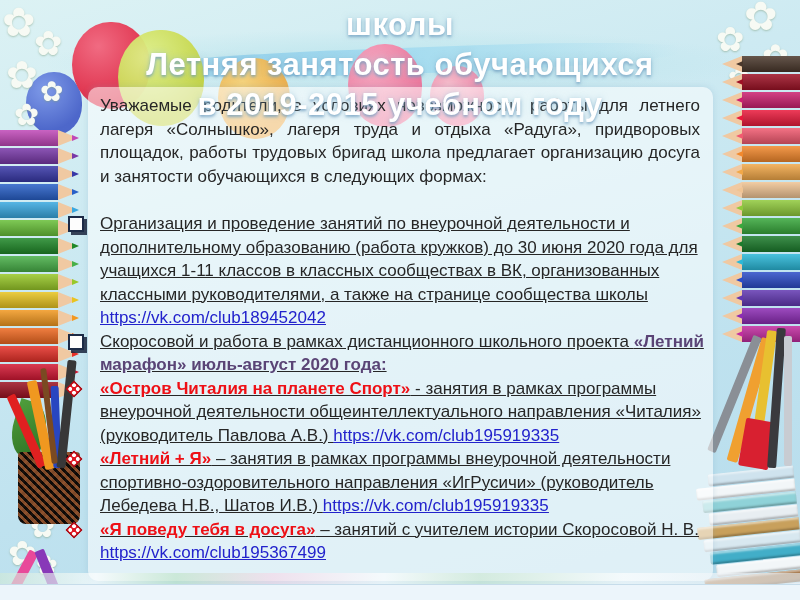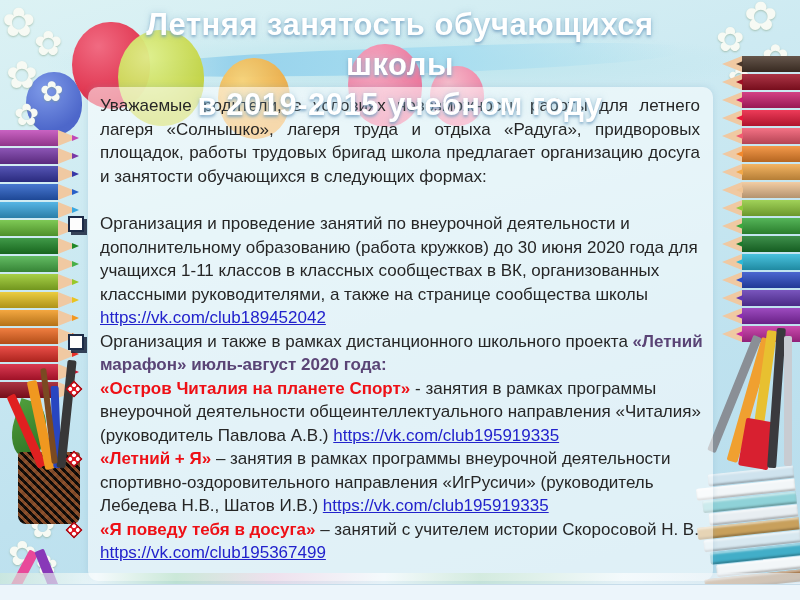--- a/index.html
+++ b/index.html
@@ -29,21 +29,21 @@
   }
   .title{
     position:absolute; left:60px; top:5px; width:680px; z-index:6;
     text-align:center; color:#fff; font-weight:bold; font-size:31px; line-height:40px;
     text-shadow:0 2px 3px rgba(110,155,190,.75), 0 0 6px rgba(140,185,210,.5);
     letter-spacing:.5px;
   }
   .body-area{position:absolute; left:100px; top:94px; width:612px; z-index:5;
     color:#262626; font-size:17px; line-height:23.5px;}
   .intro{margin:0; text-align:justify; width:600px;}
-  ul.items{list-style:none; margin:24px 0 0 -34px; padding:0; width:640px;}
+  ul.items{list-style:none; margin:24px 0 0 -34px; padding:0; width:640px;text-decoration:underline;}
   ul.items li{position:relative; padding-left:34px; margin:0;}
   .bullet{position:absolute; left:2px; top:4px; display:block;}
   .bullet.square{
     width:12px; height:12px; background:#fdfdfd; border:2px solid #1c2a46;
     box-shadow:3px 3px 0 rgba(25,35,60,.85);
   }
   .bullet.diamond{
     width:12px; height:12px; margin-top:2px; transform:rotate(45deg);
     background:#e01824;
     background-image:
@@ -113,35 +113,35 @@
       <div class="flower" style="left: 36px; top: 552px; font-size: 26px; line-height: 1;">✿</div>
       <div class="flower" style="left: 744px; top: -4px; font-size: 40px; line-height: 1;">✿</div>
       <div class="flower" style="left: 716px; top: 22px; font-size: 34px; line-height: 1;">✿</div>
       <div class="flower" style="left: 762px; top: 40px; font-size: 32px; line-height: 1;">✿</div>
       <div class="flower" style="left: 728px; top: 64px; font-size: 26px; line-height: 1;">✿</div>
     </div>
 
   <div class="content-box"></div>
 
   <div class="title">
+    <div>школы</div>
     <div>Летняя занятость обучающихся</div>
-    <div>школы</div>
     <div>в 2019-2015 учебном году</div>
   </div>
 
   <div class="body-area">
     <p class="intro">Уважаемые родители, в условиях невозможности работы для летнего лагеря «Солнышко», лагеря труда и отдыха «Радуга», придворовых площадок,  работы  трудовых бригад  школа предлагает  организацию досуга и занятости обучающихся в следующих формах:</p>
     <ul class="items">
       <li>
         <span class="bullet square"></span>
         <span>Организация и проведение занятий по внеурочной деятельности и дополнительному образованию (работа кружков) до 30 июня 2020 года для учащихся 1-11 классов в классных сообществах в ВК, организованных классными руководителями, а также на странице сообщества школы </span><a class="vk">https://vk.com/club189452042</a>
       </li>
       <li>
         <span class="bullet square"></span>
-        <span>Организация и также в рамках дистанционного школьного проекта </span><span class="purple-lead">«Летний марафон» июль-август 2020 года:</span>
+        <span>Скоросовой и работа в рамках дистанционного школьного проекта </span><span class="purple-lead">«Летний марафон» июль-август 2020 года:</span>
       </li>
       <li>
         <span class="bullet diamond"></span>
         <span class="red-lead">«Остров Читалия на планете Спорт»</span><span> - занятия в рамках программы внеурочной деятельности общеинтеллектуального направления «Читалия» (руководитель Павлова А.В.) </span><a class="vk">https://vk.com/club195919335</a>
       </li>
       <li>
         <span class="bullet diamond"></span>
         <span class="red-lead">«Летний + Я»</span><span> – занятия в рамках программы внеурочной деятельности спортивно-оздоровительного направления «ИгРусичи» (руководитель Лебедева Н.В., Шатов И.В.) </span><a class="vk">https://vk.com/club195919335</a>
       </li>
       <li>

